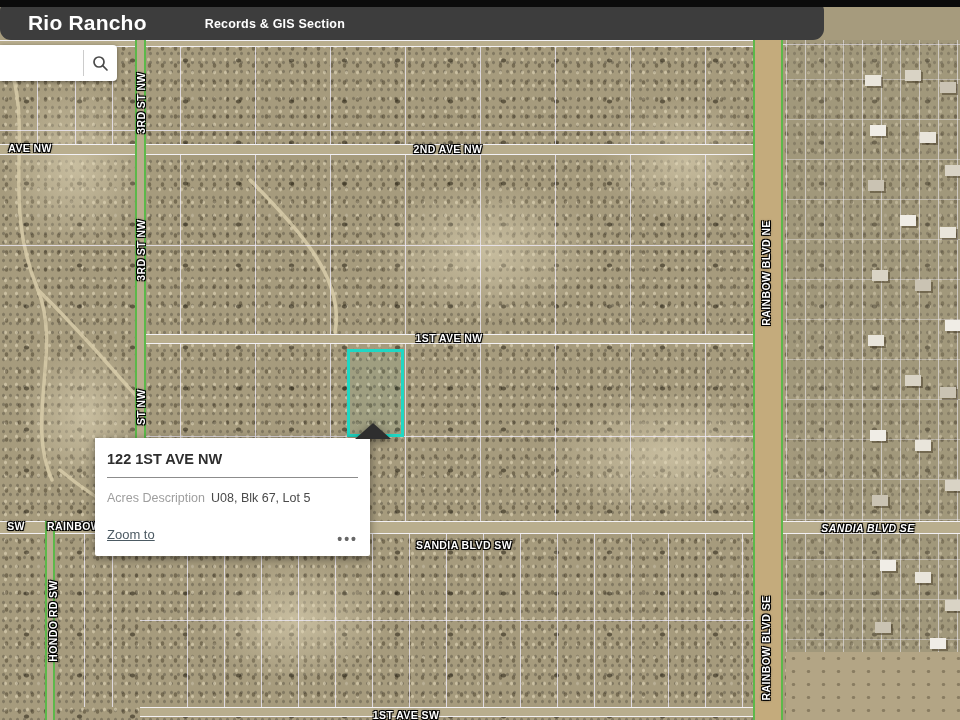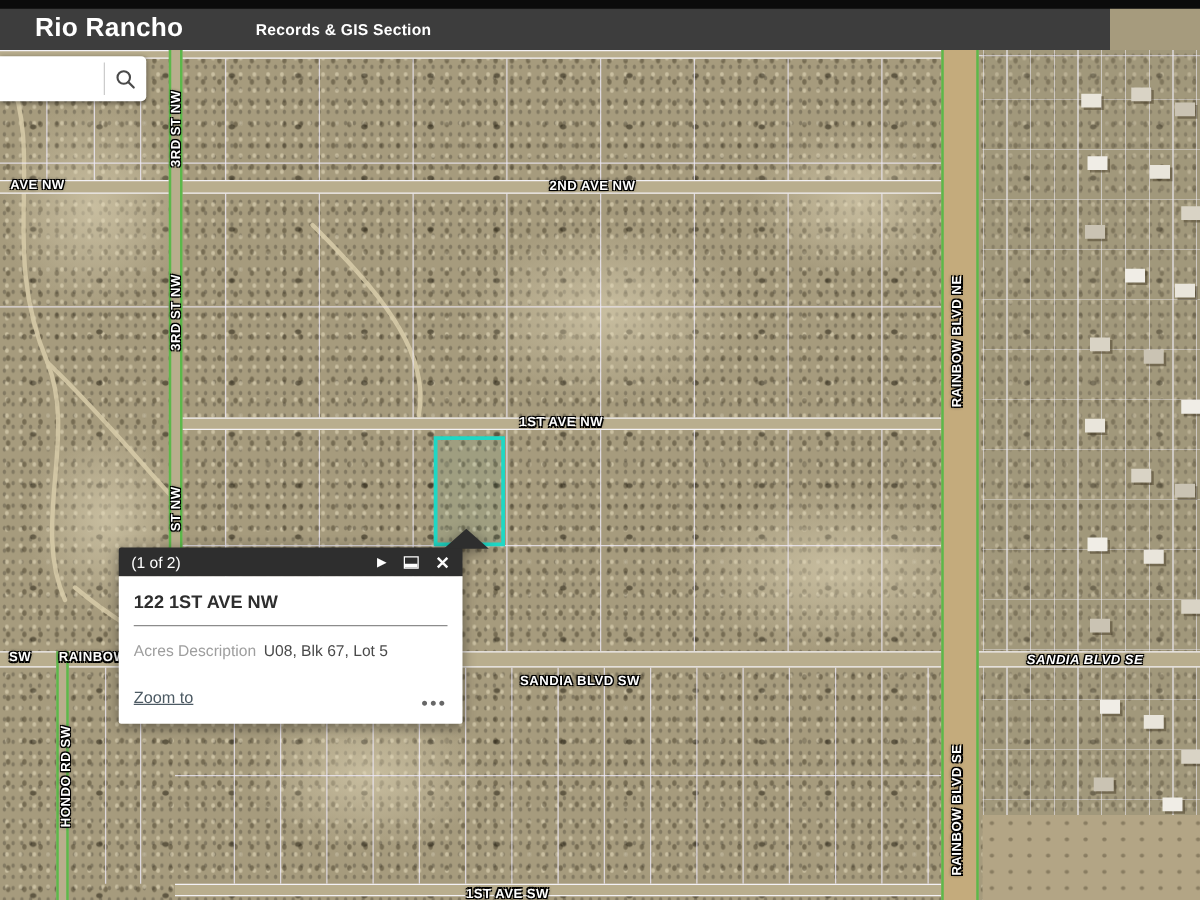--- a/index.html
+++ b/index.html
@@ -1,20 +1,20 @@
 <!DOCTYPE html>
 <html><head>
 <meta charset="utf-8">
 <style>
   html,body{margin:0;padding:0;background:#222;}
   *{box-sizing:border-box;font-family:"Liberation Sans", sans-serif;}
   #screen{position:relative;width:960px;height:720px;overflow:hidden;background:#a69b7d;}
 
   
-  #topbar{position:absolute;left:0;top:0;width:888px;height:40px;background:#3d3d3d;z-index:200;display:flex;align-items:center;}
+  #topbar{position:absolute;left:0;top:0;width:824px;height:40px;background:#3d3d3d;z-index:200;display:flex;align-items:center;border-radius:11px;}
   #topbar .blackstrip{position:absolute;left:0;top:0;width:960px;height:7px;background:#0b0b0b;}
   #app-title{color:#fff;font-size:21px;font-weight:bold;margin-left:28px;margin-top:6px;letter-spacing:.2px;}
   #section-title{color:#fff;font-size:12.5px;font-weight:bold;margin-left:58px;margin-top:7px;letter-spacing:.2px;}
 
   
   #map{position:absolute;left:0;top:40px;width:960px;height:680px;background-color:#a69b7d;
     background-image:
       radial-gradient(rgba(25,20,8,.5) 2.1px, transparent 3.1px),
       radial-gradient(rgba(40,32,15,.38) 1.3px, transparent 2.2px),
       radial-gradient(rgba(238,228,198,.5) 1px, transparent 2px),
@@ -160,21 +160,21 @@
         <div class="house" style="left: 945px; top: 440px; width: 16px; height: 11px; background: rgb(217, 211, 197);"></div>
         <div class="house" style="left: 872px; top: 455px; width: 16px; height: 11px; background: rgb(202, 195, 179);"></div>
         <div class="house" style="left: 880px; top: 520px; width: 16px; height: 11px; background: rgb(240, 237, 230);"></div>
         <div class="house" style="left: 915px; top: 532px; width: 16px; height: 11px; background: rgb(233, 229, 219);"></div>
         <div class="house" style="left: 945px; top: 560px; width: 16px; height: 11px; background: rgb(217, 211, 197);"></div>
         <div class="house" style="left: 875px; top: 582px; width: 16px; height: 11px; background: rgb(202, 195, 179);"></div>
         <div class="house" style="left: 930px; top: 598px; width: 16px; height: 11px; background: rgb(240, 237, 230);"></div>
       </div>
     <div id="label-layer">
         <span class="street-label" style="left: 30px; top: 108px;">AVE NW</span>
-        <span class="street-label" style="left: 448px; top: 109px; margin-left: 26px;">2ND AVE NW</span>
+        <span class="street-label" style="left: 448px; top: 109px;">2ND AVE NW</span>
         <span class="street-label vertical" style="left: 141px; top: 63px;">3RD ST NW</span>
         <span class="street-label vertical" style="left: 141px; top: 210px;">3RD ST NW</span>
         <span class="street-label vertical" style="left: 141px; top: 367px;">ST NW</span>
         <span class="street-label" style="left: 449px; top: 298px;">1ST AVE NW</span>
         <span class="street-label vertical" style="left: 766px; top: 233px;">RAINBOW BLVD NE</span>
         <span class="street-label" style="left: 16px; top: 486px;">SW</span>
         <span class="street-label" style="left: 74px; top: 486px;">RAINBOW</span>
         <span class="street-label" style="left: 464px; top: 505px;">SANDIA BLVD SW</span>
         <span class="street-label" style="left: 868px; top: 488px; font-style: italic;">SANDIA BLVD SE</span>
         <span class="street-label vertical" style="left: 53px; top: 581px;">HONDO RD SW</span>
@@ -189,26 +189,20 @@
       <button id="search-btn">
         <svg width="17" height="17" viewBox="0 0 17 17">
           <circle cx="7" cy="7" r="5" fill="none" stroke="#4a4a4a" stroke-width="1.7"></circle>
           <line x1="10.7" y1="10.7" x2="15" y2="15" stroke="#4a4a4a" stroke-width="1.7" stroke-linecap="round"></line>
         </svg>
       </button>
     </div>
 
     <div id="popup">
       <div id="popup-arrow"></div>
-      <div id="popup-header">
-        <span id="popup-pagination">(1 of 2)</span>
-        <span class="pp-icon" id="next-icon">▶</span>
-        <span class="pp-icon" id="dock-icon"></span>
-        <span class="pp-icon" id="close-icon">✕</span>
-      </div>
       <div id="popup-body">
         <div id="popup-title">122 1ST AVE NW</div>
         <div id="popup-divider"></div>
         <div class="field-row">
           <span class="field-label">Acres Description</span>
           <span class="field-value">U08, Blk 67, Lot 5</span>
         </div>
         <div id="popup-footer">
           <a id="zoomto-link">Zoom to</a>
           <span id="ellipsis-btn">•••</span>

